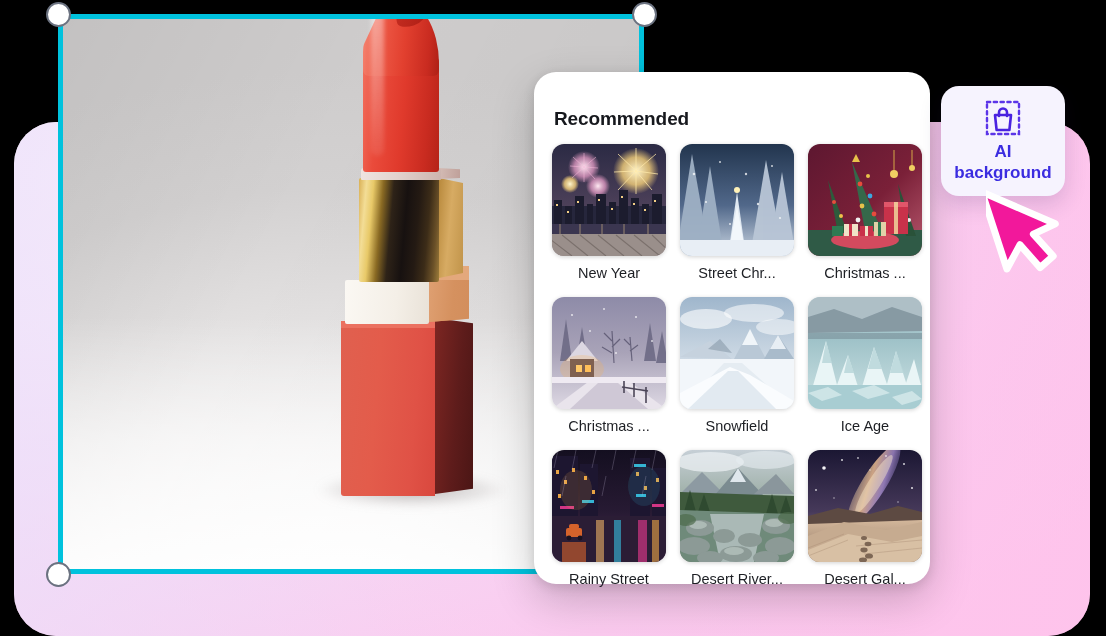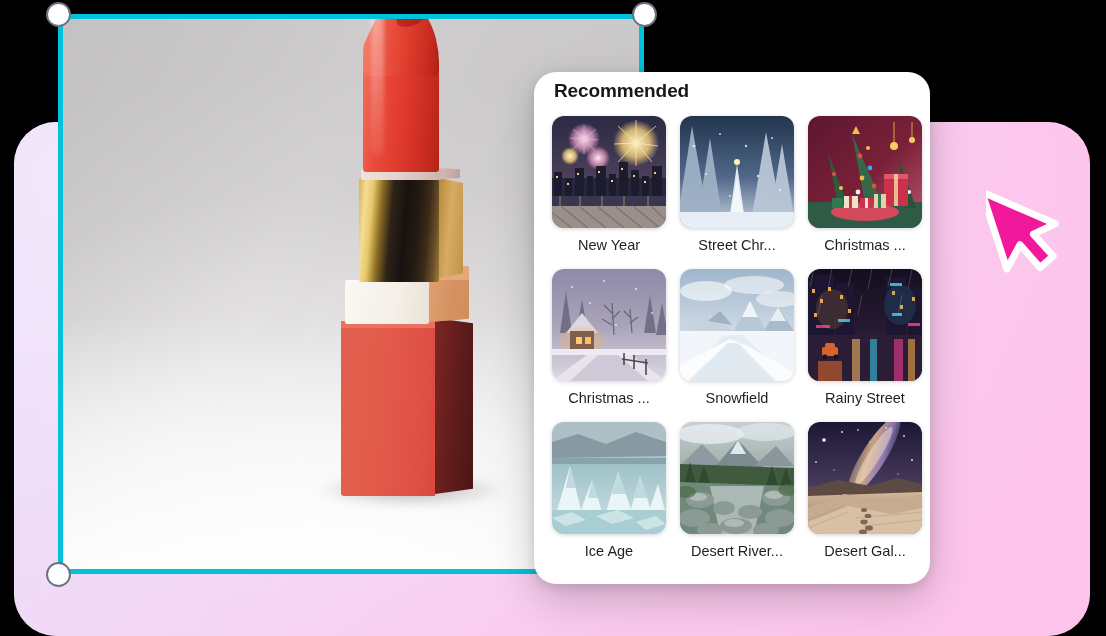--- a/index.html
+++ b/index.html
@@ -147,21 +147,21 @@
   .h-tl { left: 46px;  top: 2px; }
   .h-tr { left: 632px; top: 2px; }
   .h-bl { left: 46px;  top: 562px; }
 
   
   .rec-panel {
     position: absolute; left: 534px; top: 72px; width: 396px; height: 512px;
     background: #fff;
     border-radius: 22px;
     box-shadow: 0 16px 44px rgba(0,0,0,.20), 0 3px 12px rgba(0,0,0,.12);
-    padding: 4px 18px 0 18px;
+    padding: 32px 18px 0 18px;
   }
   .rec-title {
     font-size: 19px; font-weight: 700; color: #16181d;
     letter-spacing: -.1px; margin: 4px 0 14px 2px;
   }
   .rec-grid {
     display: grid;
     grid-template-columns: repeat(3, 1fr);
     column-gap: 14px; row-gap: 6px;
   }
@@ -465,20 +465,58 @@
             <path d="M8 112 L48 74 L58 74 L96 112 Z" fill="#dde6ee" opacity=".85"></path>
           </svg>
         </div>
         <div class="rec-label">Snowfield</div>
       </div>
 
       <div class="rec-cell">
         <div class="thumb">
           <svg viewBox="0 0 114 112" preserveAspectRatio="none">
             <defs>
+              <linearGradient id="ic" x1="0" y1="0" x2="0" y2="1">
+                <stop offset="0" stop-color="#bcd2d8"></stop>
+                  <stop offset="38%" stop-color="#9fc2c8"></stop>
+                  <stop offset="100%" stop-color="#cfe4e6"></stop>
+              </linearGradient>
+            </defs>
+            <rect width="114" height="112" fill="url(#ic)"></rect>
+            <path d="M0 0 L114 0 L114 26 L0 32 Z" fill="#aebfc6"></path>
+            <path d="M0 20 L26 12 L54 22 L84 10 L114 20 L114 34 L0 36 Z" fill="#879aa3"></path>
+            <g fill="#e9f5f6">
+              <path d="M4 92 L18 44 L30 92 Z"></path>
+              <path d="M26 96 L40 58 L52 96 Z"></path>
+              <path d="M54 90 L66 50 L80 90 Z"></path>
+              <path d="M76 98 L88 54 L102 98 Z"></path>
+              <path d="M96 92 L106 62 L114 92 Z"></path>
+            </g>
+            <g fill="#b9d7da" opacity=".85">
+              <path d="M18 44 L24 66 L14 66 Z"></path>
+                <path d="M40 58 L46 76 L36 76 Z"></path>
+              <path d="M66 50 L74 72 L60 72 Z"></path>
+                <path d="M88 54 L96 76 L82 76 Z"></path>
+            </g>
+            <rect y="88" width="114" height="24" fill="#a8cdd2"></rect>
+            <g fill="#d6eaec" opacity=".8">
+              <path d="M0 96 L20 90 L34 98 L14 104 Z"></path>
+                <path d="M44 94 L66 88 L82 96 L60 102 Z"></path>
+              <path d="M84 100 L104 94 L114 102 L94 108 Z"></path>
+            </g>
+            <rect y="36" width="114" height="6" fill="#6f848e" opacity=".5"></rect>
+          </svg>
+        </div>
+        <div class="rec-label">Ice Age</div>
+      </div>
+
+      <div class="rec-cell">
+        <div class="thumb">
+          <svg viewBox="0 0 114 112" preserveAspectRatio="none">
+            <defs>
               <linearGradient id="rs" x1="0" y1="0" x2="0" y2="1">
                 <stop offset="0" stop-color="#140f20"></stop>
                   <stop offset="55%" stop-color="#271a33"></stop>
                   <stop offset="100%" stop-color="#4a2a52"></stop>
               </linearGradient>
             </defs>
             <rect width="114" height="112" fill="url(#rs)"></rect>
             <g fill="#1d1630">
               <rect x="0" y="6" width="26" height="62"></rect>
                 <rect x="28" y="14" width="18" height="54"></rect>
@@ -521,58 +559,20 @@
               <rect x="86" y="70" width="9" height="42" fill="#ff3d9a"></rect>
               <rect x="100" y="70" width="7" height="42" fill="#ffb347"></rect>
             </g>
             <g stroke="#c9c2dd" stroke-width=".7" opacity=".35">
               <path d="M6 0 L2 18 M24 0 L20 20 M44 0 L40 18 M64 0 L60 20 M84 0 L80 18 M104 0 L100 20
                        M14 26 L10 46 M54 26 L50 46 M94 26 L90 46"></path>
             </g>
           </svg>
         </div>
         <div class="rec-label">Rainy Street</div>
-      </div>
-
-      <div class="rec-cell">
-        <div class="thumb">
-          <svg viewBox="0 0 114 112" preserveAspectRatio="none">
-            <defs>
-              <linearGradient id="ic" x1="0" y1="0" x2="0" y2="1">
-                <stop offset="0" stop-color="#bcd2d8"></stop>
-                  <stop offset="38%" stop-color="#9fc2c8"></stop>
-                  <stop offset="100%" stop-color="#cfe4e6"></stop>
-              </linearGradient>
-            </defs>
-            <rect width="114" height="112" fill="url(#ic)"></rect>
-            <path d="M0 0 L114 0 L114 26 L0 32 Z" fill="#aebfc6"></path>
-            <path d="M0 20 L26 12 L54 22 L84 10 L114 20 L114 34 L0 36 Z" fill="#879aa3"></path>
-            <g fill="#e9f5f6">
-              <path d="M4 92 L18 44 L30 92 Z"></path>
-              <path d="M26 96 L40 58 L52 96 Z"></path>
-              <path d="M54 90 L66 50 L80 90 Z"></path>
-              <path d="M76 98 L88 54 L102 98 Z"></path>
-              <path d="M96 92 L106 62 L114 92 Z"></path>
-            </g>
-            <g fill="#b9d7da" opacity=".85">
-              <path d="M18 44 L24 66 L14 66 Z"></path>
-                <path d="M40 58 L46 76 L36 76 Z"></path>
-              <path d="M66 50 L74 72 L60 72 Z"></path>
-                <path d="M88 54 L96 76 L82 76 Z"></path>
-            </g>
-            <rect y="88" width="114" height="24" fill="#a8cdd2"></rect>
-            <g fill="#d6eaec" opacity=".8">
-              <path d="M0 96 L20 90 L34 98 L14 104 Z"></path>
-                <path d="M44 94 L66 88 L82 96 L60 102 Z"></path>
-              <path d="M84 100 L104 94 L114 102 L94 108 Z"></path>
-            </g>
-            <rect y="36" width="114" height="6" fill="#6f848e" opacity=".5"></rect>
-          </svg>
-        </div>
-        <div class="rec-label">Ice Age</div>
       </div>
 
       <div class="rec-cell">
         <div class="thumb">
           <svg viewBox="0 0 114 112" preserveAspectRatio="none">
             <defs>
               <linearGradient id="rv" x1="0" y1="0" x2="0" y2="1">
                 <stop offset="0" stop-color="#c6cfd6"></stop>
                   <stop offset="40%" stop-color="#9fb0a8"></stop>
                   <stop offset="100%" stop-color="#5f6f62"></stop>
@@ -671,20 +671,35 @@
               <ellipse cx="55" cy="110" rx="4" ry="2.4"></ellipse>
             </g>
           </svg>
         </div>
         <div class="rec-label">Desert Gal...</div>
       </div>
 
     </div>
   </div>
 
+  <div class="ai-btn">
+    <span class="ai-icon">
+      <svg viewBox="0 0 40 40">
+        <g fill="none" stroke="#5b34e8" stroke-width="2.4" stroke-linecap="round" stroke-dasharray="3.2 3.6">
+          <path d="M4 4 H36 V36 H4 Z"></path>
+        </g>
+        <path d="M12 17 H28 L26.4 32 H13.6 Z" fill="none" stroke="#4a22e0" stroke-width="2.6" stroke-linejoin="round"></path>
+        <path d="M16 18 V14.5 A4 4 0 0 1 24 14.5 V18" fill="none" stroke="#4a22e0" stroke-width="2.6" stroke-linecap="round"></path>
+      </svg>
+    </span>
+    <span class="ai-text">
+      <span>AI</span>
+      <span class="l2">background</span>
+    </span>
+  </div>
 
   <div class="cursor">
     <svg viewBox="0 0 74 104">
       <path d="M9 5 L9 86 L29 67 L41 95 L57 88 L45 61 L69 58 Z" fill="#f2189b" stroke="#ffffff" stroke-width="7" stroke-linejoin="round" transform="rotate(-18 37 52)"></path>
     </svg>
   </div>
 
 </div>
 
 </body></html>

